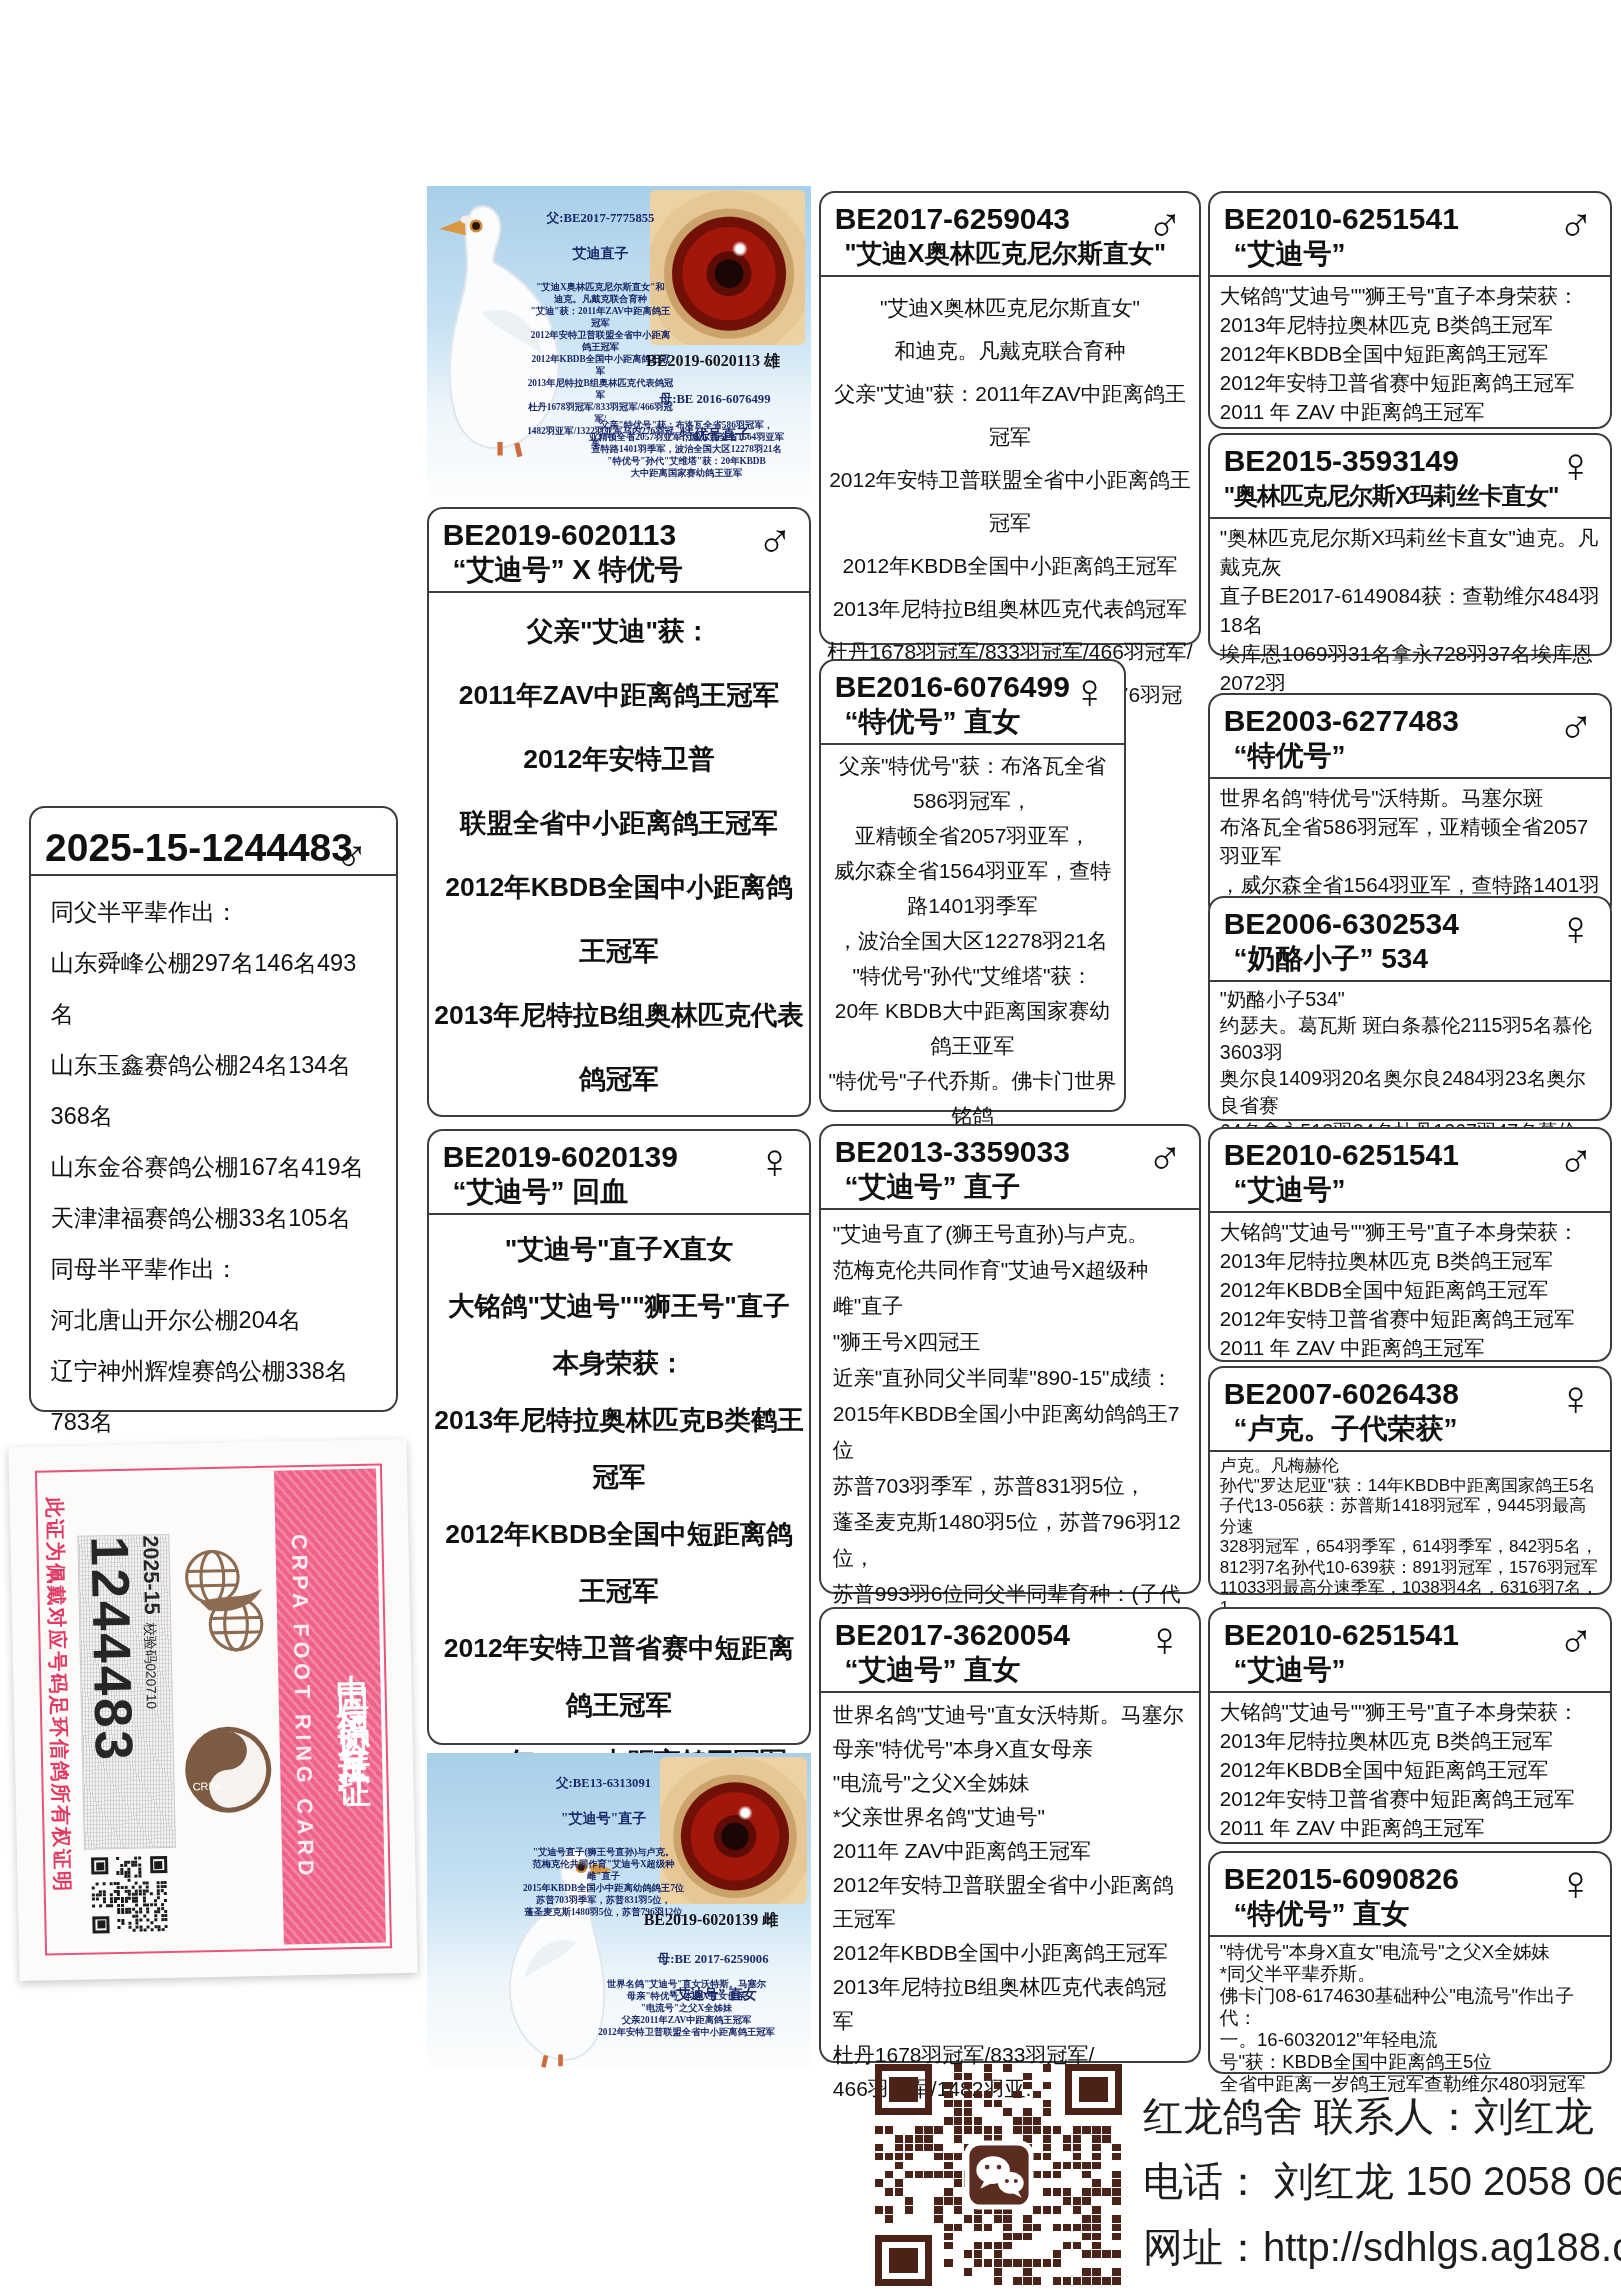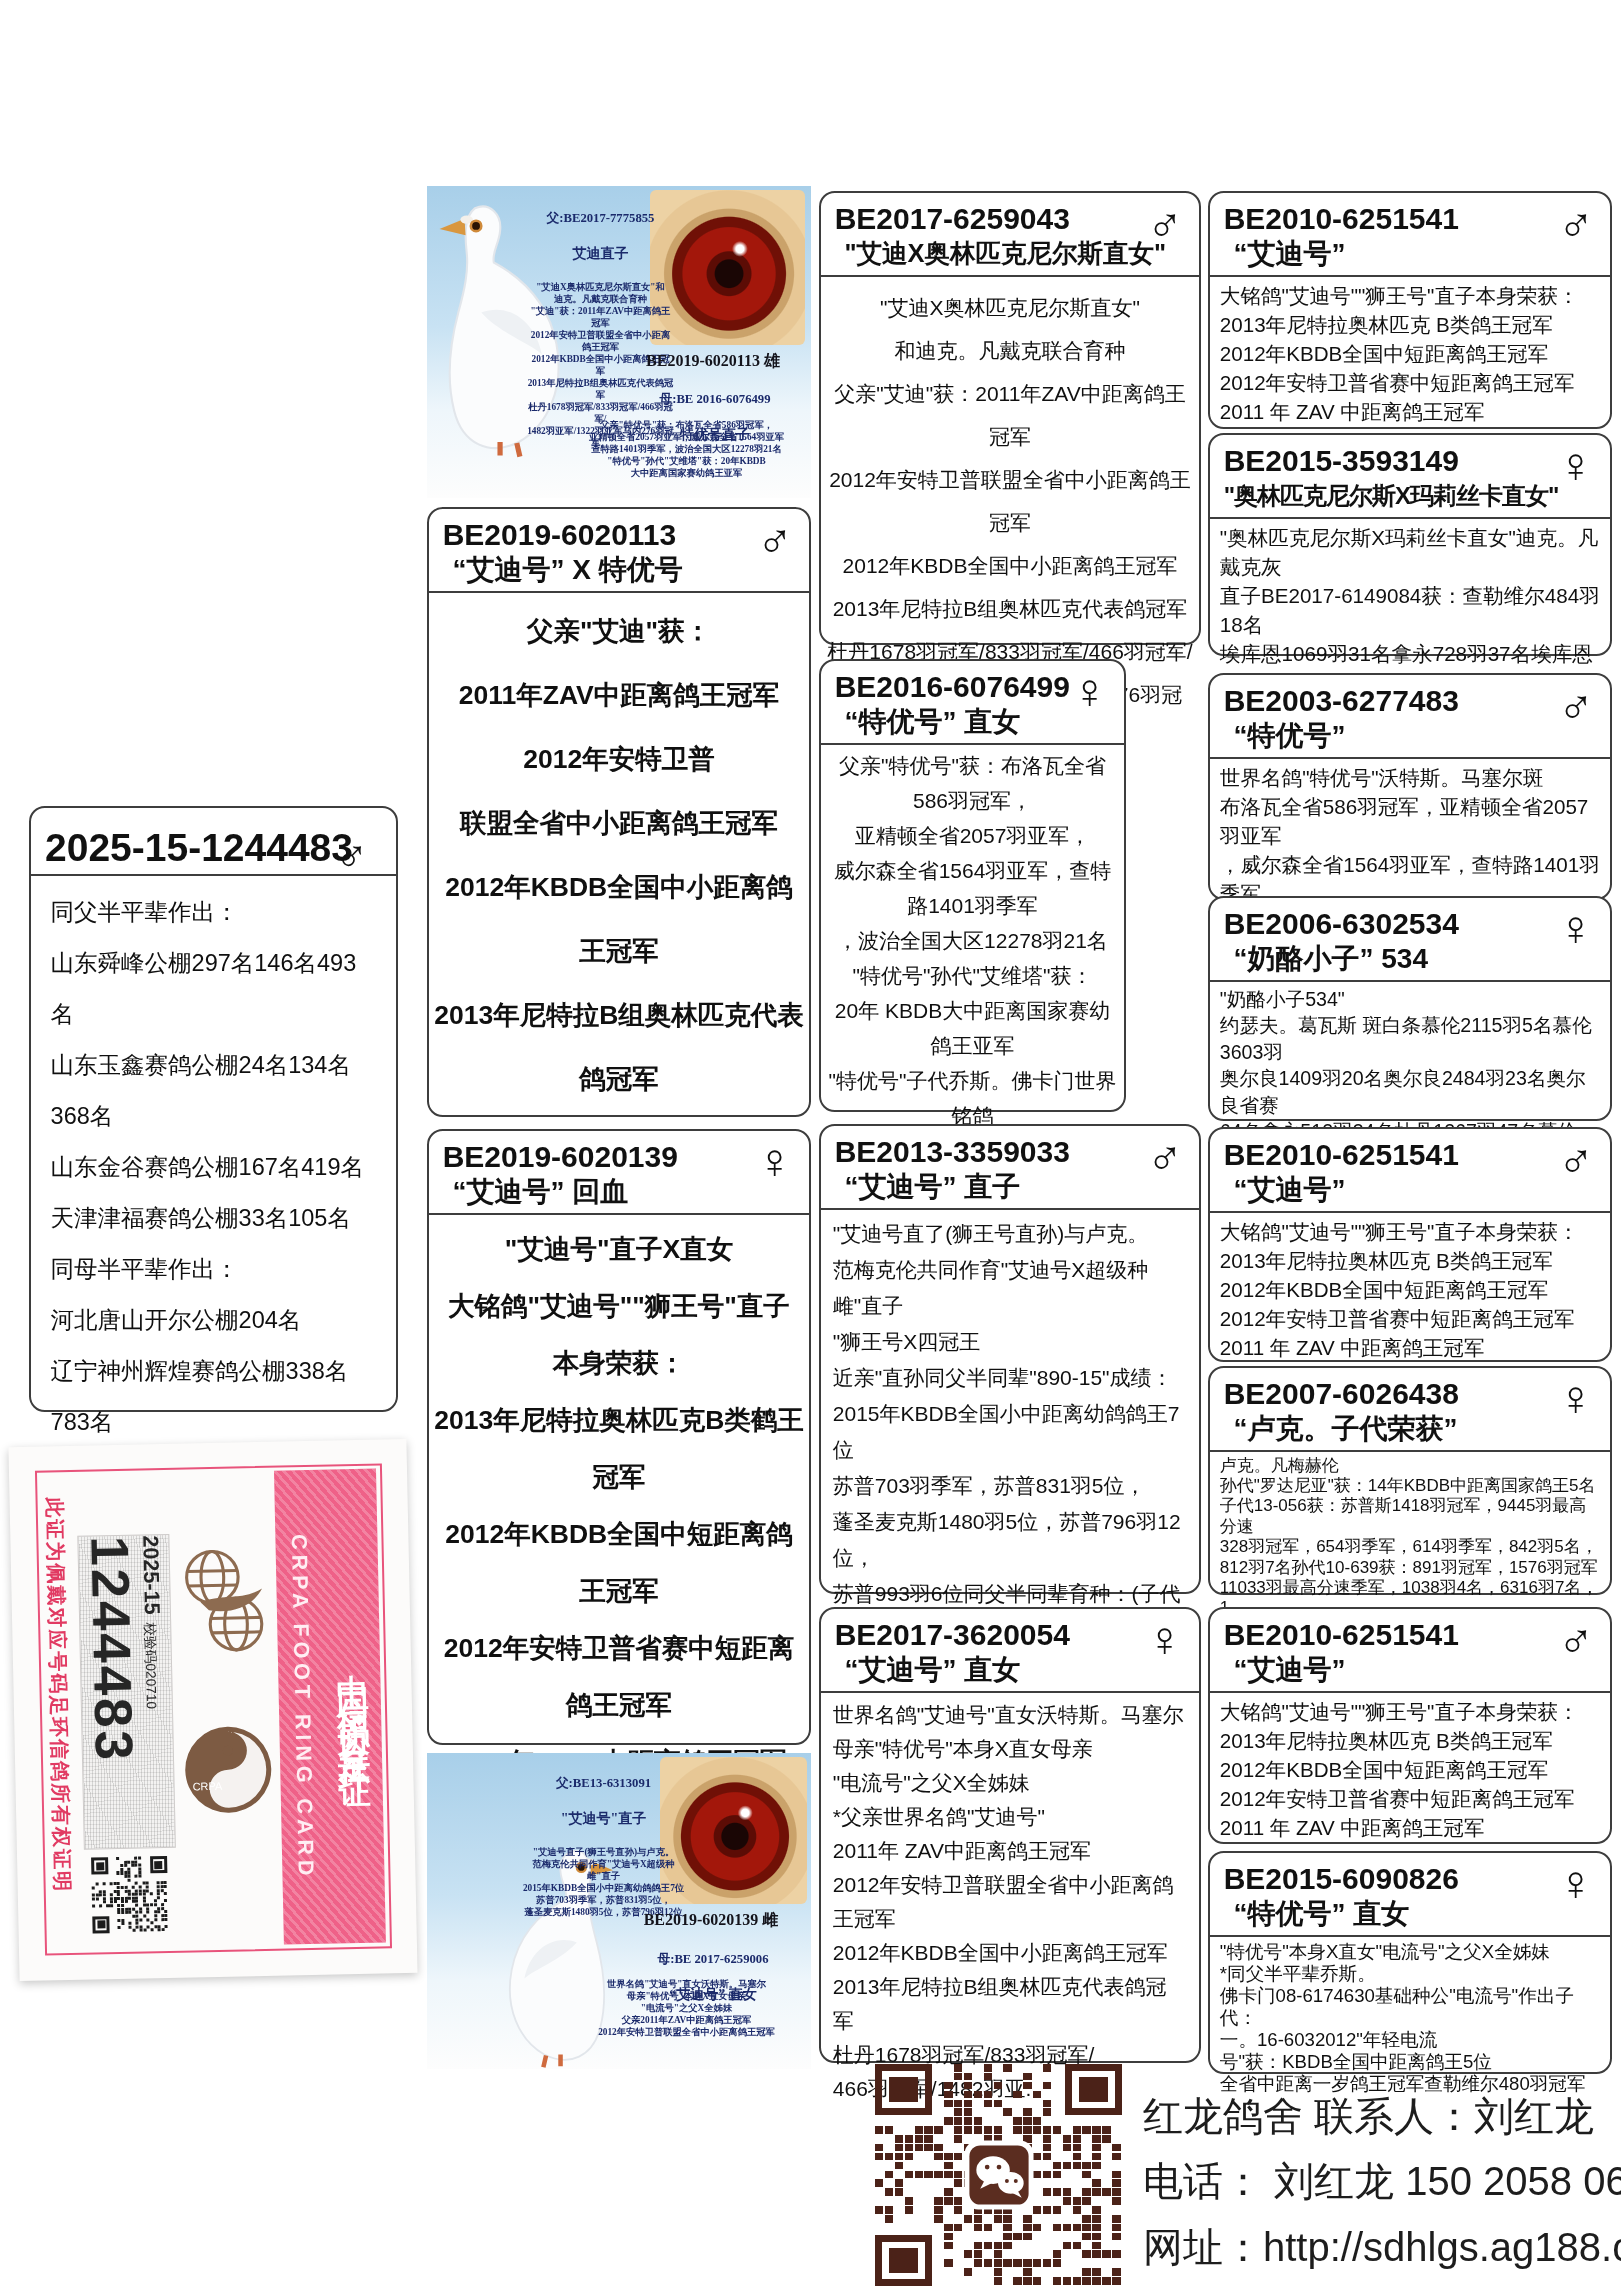--- a/index.html
+++ b/index.html
@@ -290,21 +290,21 @@
       <div class="pbox-id">BE2015-3593149</div>
       <div class="pbox-sub longname">"奥林匹克尼尔斯X玛莉丝卡直女"</div>
       <div class="pbox-sex">♀</div>
     </div>
     <div class="pbox-body">"奥林匹克尼尔斯X玛莉丝卡直女"迪克。凡戴克灰
 直子BE2017-6149084获：查勒维尔484羽18名
 埃库恩1069羽31名拿永728羽37名埃库恩2072羽
 42名舍兰721羽43名舍兰735羽70名</div>
   </section>
 
-  <section class="pbox col-d d3" style="left:1208px;top:673px;width:404px;height:227px">
+  <section class="pbox col-d d3" style="left:1208px;top:693px;width:404px;height:227px">
     <div class="pbox-head">
       <div class="pbox-id">BE2003-6277483</div>
       <div class="pbox-sub">“特优号”</div>
       <div class="pbox-sex">♂</div>
     </div>
     <div class="pbox-body">世界名鸽"特优号"沃特斯。马塞尔斑
 布洛瓦全省586羽冠军，亚精顿全省2057羽亚军
 ，威尔森全省1564羽亚军，查特路1401羽季军
 ，波治全国大区12278羽21名</div>
   </section>

